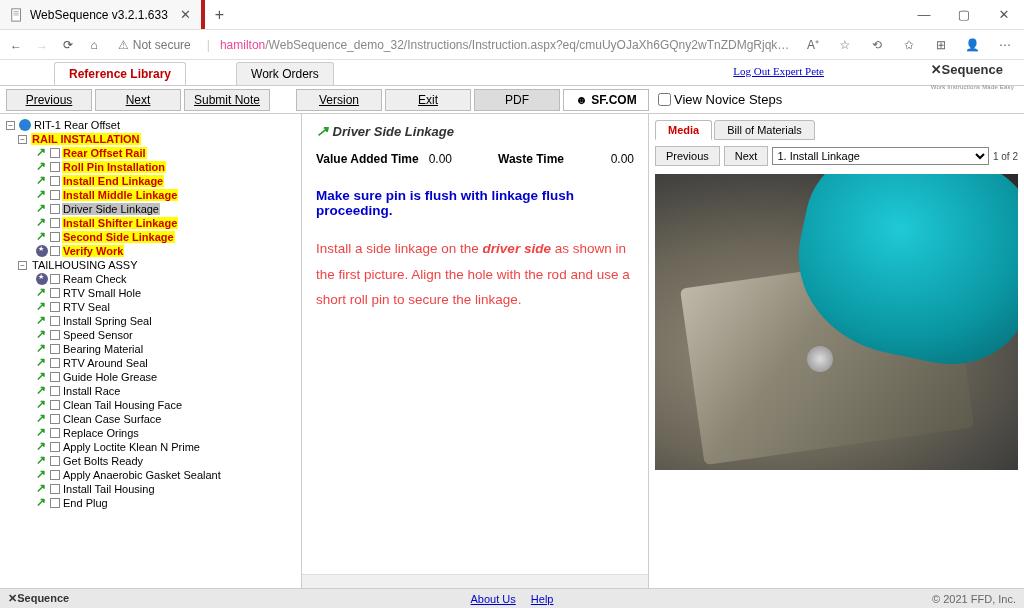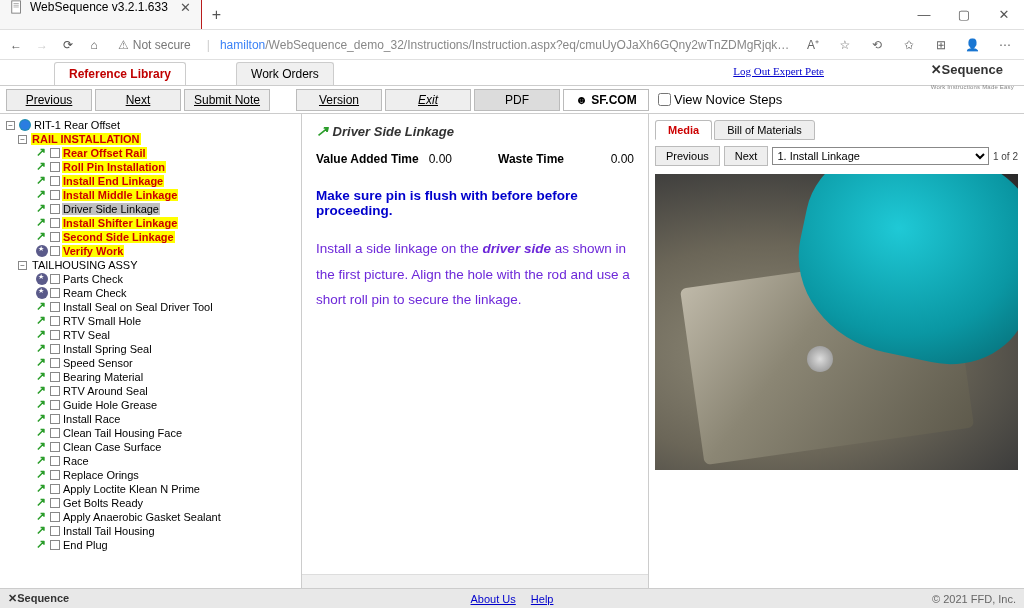--- a/index.html
+++ b/index.html
@@ -1,30 +1,30 @@
 <!DOCTYPE html>
 <html><head>
 <meta charset="utf-8">
 <style>
 * { box-sizing: border-box; margin: 0; padding: 0; font-family: "Segoe UI", Arial, sans-serif; }
 body { width: 1024px; height: 608px; background: #fff; overflow: hidden; position: relative; }
 
 .titlebar { height: 30px; background: #fff; display: flex; align-items: center; border-bottom: 1px solid #e0e0e0; font-size: 12px; }
-.titlebar .tab { display: flex; gap: 6px; padding: 0 10px; height: 100%; border-right: 1px solid #b91c1c; background: #f7f7f7; }
+.titlebar .tab { display: flex; align-items: center; gap: 6px; padding: 0 10px; height: 100%; border-right: 4px solid #b91c1c; background: #f7f7f7; }
 .titlebar .tab svg { width: 14px; height: 14px; }
 .titlebar .close-x { margin-left: 6px; color: #555; cursor: pointer; font-size: 13px; }
 .titlebar .newtab { padding: 0 10px; color: #555; font-size: 16px; cursor: pointer; }
 .titlebar .spacer { flex: 1; }
 .titlebar .winctl { width: 40px; text-align: center; color: #555; font-size: 13px; cursor: pointer; }
 
 .addrbar { height: 30px; display: flex; align-items: center; gap: 10px; padding: 0 8px; border-bottom: 1px solid #e0e0e0; font-size: 12px; color: #555; }
 .addrbar .ic { width: 16px; text-align: center; color: #555; cursor: pointer; }
 .addrbar .notsecure { color: #777; padding: 0 6px; display: flex; align-items: center; gap: 4px; }
 .addrbar .url { flex: 1; white-space: nowrap; overflow: hidden; text-overflow: ellipsis; color: #888; }
-.addrbar .url b { color: #3b82f6; font-weight: 400; }
+.addrbar .url b { color: #ec4899; font-weight: 400; }
 .addrbar .right-ic { width: 22px; text-align: center; color: #666; cursor: pointer; }
 
 .tabstrip { height: 26px; display: flex; align-items: flex-end; padding-left: 6px; border-bottom: 1px solid #ccc; position: relative; }
 .tabstrip .apptab { font-size: 12px; padding: 4px 14px; border: 1px solid #ccc; border-bottom: none; margin-right: 2px; background: #f0f0f0; border-radius: 3px 3px 0 0; cursor: pointer; margin-left: 48px; }
 .tabstrip .apptab.active { color: #c00000; font-weight: bold; background: #fff; }
 .tabstrip .logout { position: absolute; right: 200px; top: 5px; font-size: 11px; color: #0000cc; text-decoration: underline; cursor: pointer; font-family: Liberation Serif, serif; }
 .tabstrip .brand { position: absolute; right: 10px; top: 2px; font-size: 13px; font-weight: bold; color: #333; }
 
 .toolbar { height: 28px; display: flex; align-items: center; gap: 3px; padding: 3px 6px; border-bottom: 1px solid #ccc; background: #fff; }
 .toolbar button { font-size: 12px; padding: 3px 0; width: 86px; background: #eee; border: 1px solid #bbb; cursor: pointer; }
@@ -51,21 +51,21 @@
 .ind1 { padding-left: 16px; }
 .ind2 { padding-left: 34px; }
 
 .contentpane { flex: 1; border-right: 1px solid #ccc; padding: 8px 14px; font-size: 13px; overflow-y: auto; position: relative; }
 .contentpane .step-head { display: flex; align-items: center; gap: 4px; font-weight: bold; font-style: italic; color: #333; font-size: 13px; }
 .contentpane .step-head .ic-arrow2 { color: #2a9d2a; font-size: 15px; }
 .timesrow { display: flex; gap: 46px; margin-top: 12px; font-size: 12px; }
 .timesrow div { display: flex; justify-content: space-between; width: 180px; }
 .timesrow b { font-weight: bold; }
 .warn { color: #0000cc; font-weight: bold; margin-top: 22px; font-size: 13.5px; }
-.body-text { margin-top: 18px; font-size: 13.5px; line-height: 1.9; color: #6d28d9; }
+.body-text { margin-top: 18px; font-size: 13.5px; line-height: 1.9; color: #ef4444; }
 .contentpane .hscroll-spacer { position: absolute; bottom: 0; left: 0; right: 0; height: 14px; background: #f0f0f0; border-top: 1px solid #ddd; }
 
 .mediapane { width: 375px; padding: 6px; font-size: 12px; position: relative; overflow-y: scroll; }
 .mediapane::-webkit-scrollbar { width: 14px; }
 .mediapane::-webkit-scrollbar-thumb { background: #c0c0c0; }
 .mediatabs { display: flex; gap: 2px; }
 .mediatabs .mtab { font-size: 11px; padding: 3px 12px; border: 1px solid #bbb; border-radius: 3px 3px 0 0; background: #eee; cursor: pointer; }
 .mediatabs .mtab.active { color: #c00; font-weight: bold; background: #fff; border-bottom-color: #fff; }
 .medianav { display: flex; align-items: center; gap: 4px; margin-top: 6px; }
 .medianav button { font-size: 11px; padding: 3px 10px; background: #eee; border: 1px solid #bbb; cursor: pointer; }
@@ -135,21 +135,21 @@
     <span style="font-size:6px;font-weight:normal;color:#888;letter-spacing:0.2px;">Work Instructions Made Easy</span>
   </div>
 </div>
 
 <div class="toolbar">
   <button style="text-decoration:underline;">Previous</button>
   <button style="text-decoration:underline;">Next</button>
   <button style="text-decoration:underline;">Submit Note</button>
   <span style="width:20px;"></span>
   <button style="text-decoration:underline;">Version</button>
-  <button style="text-decoration:underline;font-style:italic;">Exit</button>
+  <button style="text-decoration:underline;">Exit</button>
   <button class="emph">PDF</button>
   <button class="sf">☻ SF.COM</button>
   <label class="chk">
     <input type="checkbox" style="">
     <span>View Novice Steps</span>
   </label>
 </div>
 
 <div class="main">
 
@@ -206,35 +206,25 @@
         </div>
       </div>
     <div class="tree-row ind1">
       <span class="exp">−</span>
       <span class="lbl">TAILHOUSING ASSY</span>
     </div>
     <div id="sec2-items">
         <div class="tree-row ind2">
           <span class="ic-aud"></span>
           <span class="cb"></span>
-          <span class="lbl">Parts Check</span>
-        </div>
-        <div class="tree-row ind2">
-          <span class="ic-aud"></span>
-          <span class="cb"></span>
           <span class="lbl">Ream Check</span>
         </div>
         <div class="tree-row ind2">
           <span class="ic-arrow"></span>
           <span class="cb"></span>
-          <span class="lbl">Install Seal on Seal Driver Tool</span>
-        </div>
-        <div class="tree-row ind2">
-          <span class="ic-arrow"></span>
-          <span class="cb"></span>
           <span class="lbl">RTV Small Hole</span>
         </div>
         <div class="tree-row ind2">
           <span class="ic-arrow"></span>
           <span class="cb"></span>
           <span class="lbl">RTV Seal</span>
         </div>
         <div class="tree-row ind2">
           <span class="ic-arrow"></span>
           <span class="cb"></span>
@@ -267,25 +257,20 @@
         </div>
         <div class="tree-row ind2">
           <span class="ic-arrow"></span>
           <span class="cb"></span>
           <span class="lbl">Clean Tail Housing Face</span>
         </div>
         <div class="tree-row ind2">
           <span class="ic-arrow"></span>
           <span class="cb"></span>
           <span class="lbl">Clean Case Surface</span>
-        </div>
-        <div class="tree-row ind2">
-          <span class="ic-arrow"></span>
-          <span class="cb"></span>
-          <span class="lbl">Race</span>
         </div>
         <div class="tree-row ind2">
           <span class="ic-arrow"></span>
           <span class="cb"></span>
           <span class="lbl">Replace Orings</span>
         </div>
         <div class="tree-row ind2">
           <span class="ic-arrow"></span>
           <span class="cb"></span>
           <span class="lbl">Apply Loctite Klean N Prime</span>
@@ -321,21 +306,21 @@
     <div class="timesrow">
       <div>
           <b>Value Added Time</b>
           <span>0.00</span>
         </div>
       <div>
           <b>Waste Time</b>
           <span>0.00</span>
         </div>
     </div>
-    <div class="warn">Make sure pin is flush with before before proceeding.</div>
+    <div class="warn">Make sure pin is flush with linkage flush proceeding.</div>
     <div class="body-text">
       <span>Install a side linkage on the </span><b><i>driver side</i></b><span> as shown in the first picture. Align the hole with the rod and use a short roll pin to secure the linkage.</span>
     </div>
     <div class="hscroll-spacer"></div>
   </div>
 
   <div class="mediapane">
     <div class="mediatabs">
       <div class="mtab active">Media</div>
       <div class="mtab">Bill of Materials</div>

